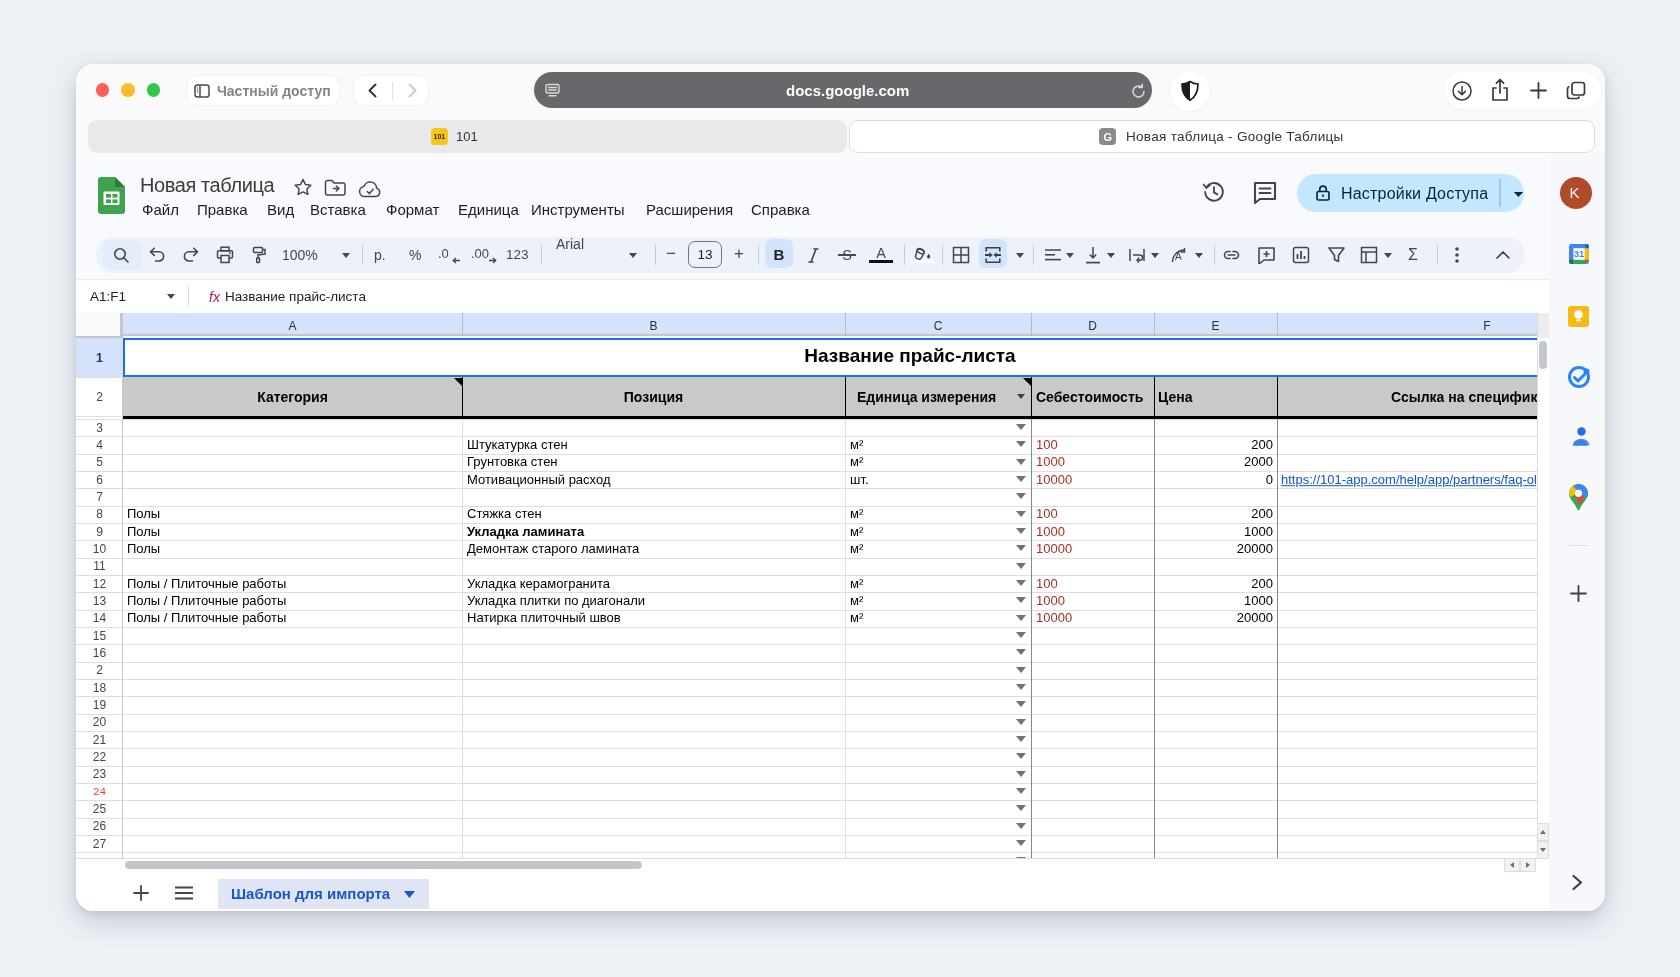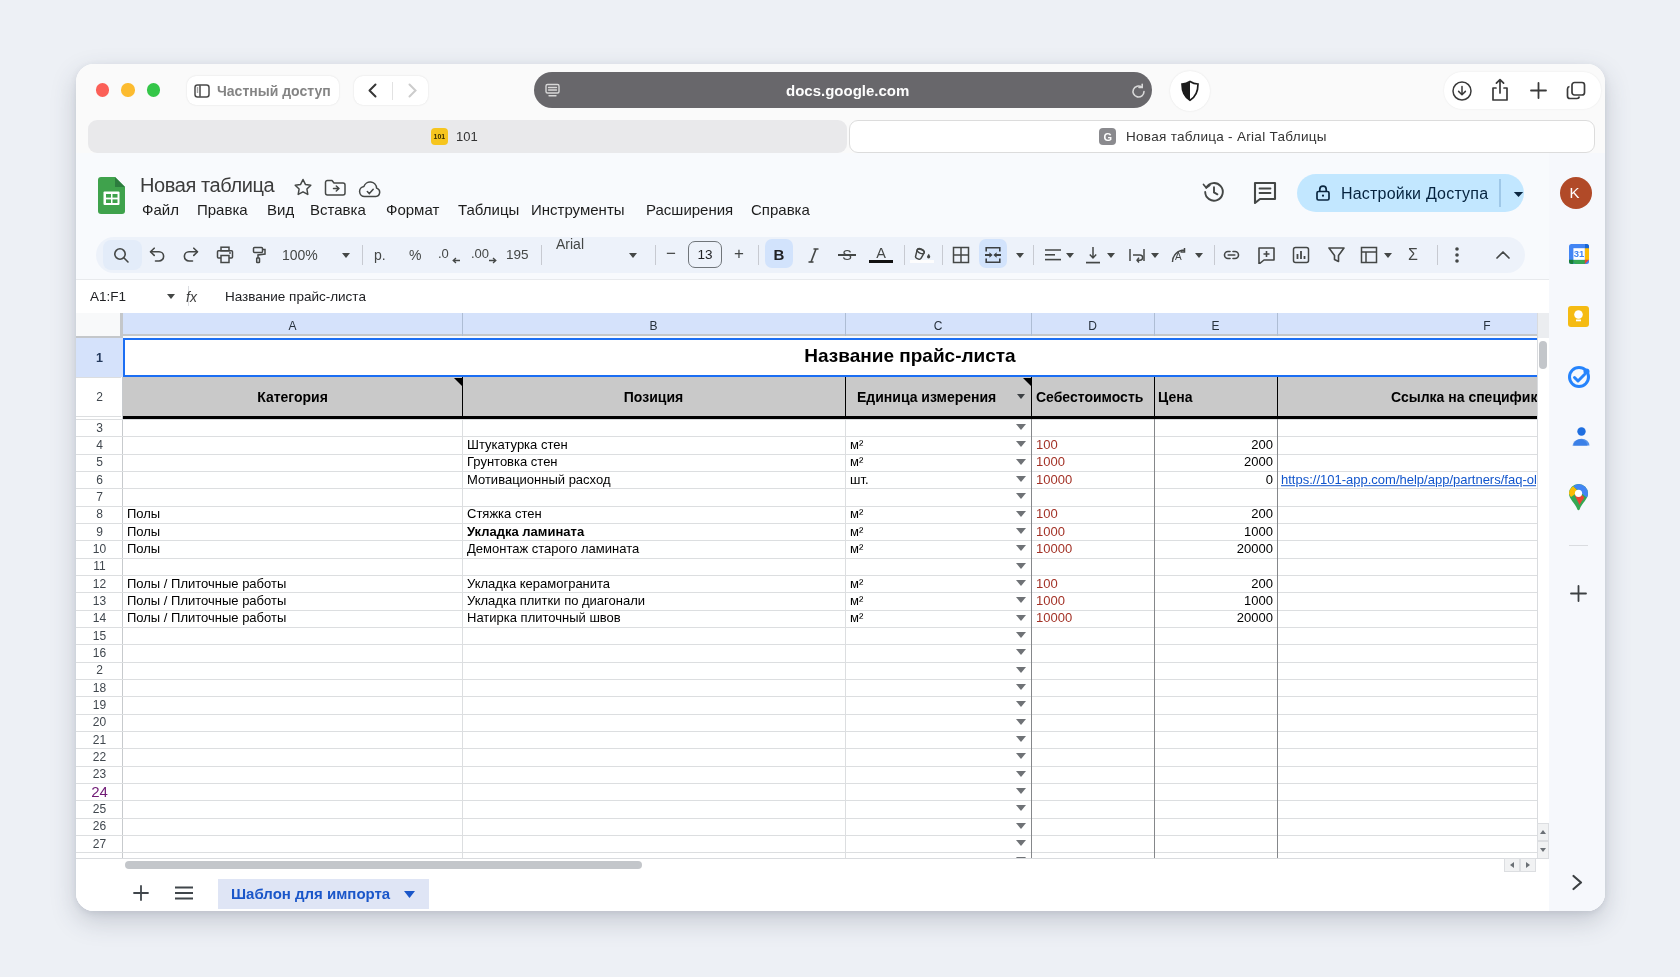--- a/index.html
+++ b/index.html
@@ -65,21 +65,21 @@
       <path d="M4.5 6.5 a2.5 2.5 0 0 0 -2 2.4 V16 a2.5 2.5 0 0 0 2.5 2.5 H12 a2.5 2.5 0 0 0 2.4 -2"></path>
     </svg>
 <div class="ab" style="left:0;top:55px;width:1529px;height:34px;background:#fafafa;"></div>
 <div class="ab" style="left:12px;top:56px;width:759px;height:33px;background:#e9e9eb;border-radius:9px;"></div>
 <div class="ab" style="left:355px;top:64px;width:17px;height:17px;border-radius:4px;background:#f6c51e;"></div>
 <span class="t" style="left:357.5px;top:72.5px;font-size:7px;font-weight:700;color:#3a2f00;">101</span>
 <span class="t" style="left:380px;top:72.5px;font-size:13px;color:#333;">101</span>
 <div class="ab" style="left:773px;top:56px;width:746px;height:33px;background:#fff;border:1px solid #dcdcdc;border-radius:9px;"></div>
 <div class="ab" style="left:1023px;top:64px;width:17px;height:17px;border-radius:4px;background:#8a8a8e;"></div>
 <span class="t" style="left:1027.5px;top:72.8px;font-size:11px;font-weight:700;color:#fff;">G</span>
-<span class="t" style="left:1050px;top:72.5px;font-size:13.5px;letter-spacing:.3px;color:#333;">Новая таблица - Arial Таблицы</span>
+<span class="t" style="left:1050px;top:72.5px;font-size:13.5px;letter-spacing:.3px;color:#333;">Новая таблица - Google Таблицы</span>
 <div class="ab" style="left:0;top:89px;width:1529px;height:758px;background:#f8fafd;"></div>
 <div class="ab" style="left:1473px;top:89px;width:56px;height:758px;background:#f6f8fc;"></div>
 <svg class="ab" style="left:22px;top:113px" width="27" height="37" viewBox="0 0 27 37">
       <path d="M3 0 H17 L27 10 V34 a3 3 0 0 1 -3 3 H3 a3 3 0 0 1 -3 -3 V3 a3 3 0 0 1 3 -3 Z" fill="#3fa24c"></path>
       <path d="M17 0 L27 10 H17 Z" fill="#2c7c3e"></path>
       <rect x="5.5" y="14.5" width="16" height="13.5" fill="#fff" rx="1"></rect>
       <g fill="#3fa24c">
         <rect x="8" y="17" width="5" height="3.6"></rect>
         <rect x="14.5" y="17" width="5" height="3.6"></rect>
         <rect x="8" y="22.4" width="5" height="3.6"></rect>
@@ -96,21 +96,21 @@
     </svg>
 <svg class="ab" style="left:282px;top:117px" width="24" height="17" viewBox="0 0 24 17" fill="none" stroke="#444746" stroke-width="1.5" stroke-linejoin="round" stroke-linecap="round">
       <path d="M6.5 15.5 a5 5 0 0 1 -.6-9.95 A6.5 6.5 0 0 1 18.6 7.1 a4.3 4.3 0 0 1 -.8 8.4 Z"></path>
       <path d="M9.3 10.5 L11.4 12.6 L15.2 8.2"></path>
     </svg>
 <span class="t" style="left:66px;top:146px;font-size:15px;font-weight:500;color:#1d1d1d;">Файл</span>
 <span class="t" style="left:121px;top:146px;font-size:15px;font-weight:500;color:#1d1d1d;">Правка</span>
 <span class="t" style="left:191px;top:146px;font-size:15px;font-weight:500;color:#1d1d1d;">Вид</span>
 <span class="t" style="left:234px;top:146px;font-size:15px;font-weight:500;color:#1d1d1d;">Вставка</span>
 <span class="t" style="left:310px;top:146px;font-size:15px;font-weight:500;color:#1d1d1d;">Формат</span>
-<span class="t" style="left:382px;top:146px;font-size:15px;font-weight:500;color:#1d1d1d;">Таблицы</span>
+<span class="t" style="left:382px;top:146px;font-size:15px;font-weight:500;color:#1d1d1d;">Единица</span>
 <span class="t" style="left:455px;top:146px;font-size:15px;font-weight:500;color:#1d1d1d;text-align:center;">Инструменты</span>
 <span class="t" style="left:570px;top:146px;font-size:15px;font-weight:500;color:#1d1d1d;">Расширения</span>
 <span class="t" style="left:675px;top:146px;font-size:15px;font-weight:500;color:#1d1d1d;">Справка</span>
 <svg class="ab" style="left:1125px;top:115px" width="26" height="26" viewBox="0 0 26 26" fill="none" stroke="#444746" stroke-width="1.9" stroke-linecap="round">
       <path d="M5.3 8.6 A8.8 8.8 0 1 1 4.2 13"></path>
       <path d="M2.5 5.5 L5.3 8.8 L8.8 6.3" stroke-width="1.7" fill="none"></path>
       <path d="M13 8.2 V13.4 L16.4 15.3"></path>
     </svg>
 <svg class="ab" style="left:1176px;top:116px" width="26" height="25" viewBox="0 0 26 25" fill="none" stroke="#444746" stroke-width="2.1" stroke-linejoin="round">
       <path d="M3 3 H23 V19 H8 L3 23 Z"></path>
@@ -166,21 +166,21 @@
 <span class="t" style="left:298px;top:191px;font-size:14px;font-weight:500;color:#444746;">р.</span>
 <span class="t" style="left:333px;top:191px;font-size:14px;font-weight:500;color:#444746;">%</span>
 <span class="t" style="left:362px;top:189.5px;font-size:13px;font-weight:500;color:#444746;">.0</span>
 <svg class="ab" style="left:376px;top:193px" width="8" height="7" viewBox="0 0 8 7">
       <path d="M8 3.5 H1.5 M4 1 L1.2 3.5 L4 6" stroke="#444746" stroke-width="1.3" fill="none"></path>
     </svg>
 <span class="t" style="left:395px;top:189.5px;font-size:13px;font-weight:500;color:#444746;">.00</span>
 <svg class="ab" style="left:413px;top:193px" width="8" height="7" viewBox="0 0 8 7">
       <path d="M0 3.5 H6.5 M4 1 L6.8 3.5 L4 6" stroke="#444746" stroke-width="1.3" fill="none"></path>
     </svg>
-<span class="t" style="left:430px;top:191px;font-size:13.5px;font-weight:500;color:#444746;">195</span>
+<span class="t" style="left:430px;top:191px;font-size:13.5px;font-weight:500;color:#444746;">123</span>
 <div class="ab" style="left:465px;top:181px;width:1px;height:20px;background:#c7cad1;"></div>
 <span class="t" style="left:480px;top:180px;font-size:14px;font-weight:500;color:#444746;">Arial</span>
 <svg class="ab" style="left:553px;top:188.5px" width="8" height="5" viewBox="0 0 8 5">
       <path d="M0 0 L4 5 L8 0 Z" fill="#444746"></path>
     </svg>
 <div class="ab" style="left:579px;top:181px;width:1px;height:20px;background:#c7cad1;"></div>
 <span class="t" style="left:590px;top:190px;font-size:17px;font-weight:400;color:#444746;">−</span>
 <div class="ab" style="left:612px;top:177px;width:34px;height:27px;border:1.4px solid #70757a;border-radius:7px;"></div>
 <span class="t" style="left:629px;top:191px;font-size:13.5px;font-weight:500;color:#202124;transform:translate(-50%,-52%);">13</span>
 <span class="t" style="left:658px;top:190px;font-size:17px;font-weight:400;color:#444746;">+</span>
@@ -305,21 +305,21 @@
     </svg>
 <svg class="ab" style="left:1420px;top:186px" width="14" height="9" viewBox="0 0 14 9">
       <path d="M1 8 L7 2 L13 8" fill="none" stroke="#444746" stroke-width="1.7" stroke-linecap="round" stroke-linejoin="round"></path>
     </svg>
 <div class="ab" style="left:0;top:215px;width:1473px;height:34px;background:#fff;border-top:1px solid #e8eaed;"></div>
 <span class="t" style="left:14px;top:232.5px;font-size:13.5px;font-weight:400;color:#202124;">A1:F1</span>
 <svg class="ab" style="left:91px;top:230.0px" width="8" height="5" viewBox="0 0 8 5">
       <path d="M0 0 L4 5 L8 0 Z" fill="#444746"></path>
     </svg>
 <div class="ab" style="left:112px;top:222px;width:1px;height:20px;background:#dadce0;"></div>
-<span class="t" style="left:110px;top:232.5px;font-size:14px;font-weight:400;color:#404040;font-style:italic;">fx</span>
+<span class="t" style="left:133px;top:232.5px;font-size:14px;font-weight:400;color:#be185d;font-style:italic;">fx</span>
 <span class="t" style="left:149px;top:232.5px;font-size:13.5px;font-weight:400;color:#202124;">Название прайс-листа</span>
 <div class="ab" style="left:47px;top:355px;width:1414px;height:439px;background:#fff;"></div>
 <div class="ab" style="left:0;top:249px;width:47px;height:545px;background:#fff;border-right:1px solid #c7cacd;"></div>
 <div class="ab" style="left:0;top:249px;width:47px;height:25px;background:#f8f9fa;border-right:3px solid #c4c7ca;border-bottom:2.5px solid #c4c7ca;"></div>
 <div class="ab" style="left:47px;top:249px;width:1414px;height:23px;background:#d5e2fb;border-bottom:2px solid #c4c7ca;"></div>
 <span class="t" style="left:216.5px;top:261.5px;font-size:12px;font-weight:500;color:#27313d;transform:translate(-50%,-52%);">A</span>
 <span class="t" style="left:577.5px;top:261.5px;font-size:12px;font-weight:500;color:#27313d;transform:translate(-50%,-52%);">B</span>
 <span class="t" style="left:862.0px;top:261.5px;font-size:12px;font-weight:500;color:#27313d;transform:translate(-50%,-52%);">C</span>
 <span class="t" style="left:1016.5px;top:261.5px;font-size:12px;font-weight:500;color:#27313d;transform:translate(-50%,-52%);">D</span>
 <span class="t" style="left:1139.5px;top:261.5px;font-size:12px;font-weight:500;color:#27313d;transform:translate(-50%,-52%);">E</span>
@@ -377,21 +377,21 @@
 <span class="t" style="left:23.5px;top:554.3295px;font-size:12px;font-weight:400;color:#40474e;transform:translate(-50%,-52%);">14</span>
 <span class="t" style="left:23.5px;top:571.6625px;font-size:12px;font-weight:400;color:#40474e;transform:translate(-50%,-52%);">15</span>
 <span class="t" style="left:23.5px;top:588.9955px;font-size:12px;font-weight:400;color:#40474e;transform:translate(-50%,-52%);">16</span>
 <span class="t" style="left:23.5px;top:606.3285000000001px;font-size:12px;font-weight:400;color:#40474e;transform:translate(-50%,-52%);">2</span>
 <span class="t" style="left:23.5px;top:623.6615px;font-size:12px;font-weight:400;color:#40474e;transform:translate(-50%,-52%);">18</span>
 <span class="t" style="left:23.5px;top:640.9945px;font-size:12px;font-weight:400;color:#40474e;transform:translate(-50%,-52%);">19</span>
 <span class="t" style="left:23.5px;top:658.3275px;font-size:12px;font-weight:400;color:#40474e;transform:translate(-50%,-52%);">20</span>
 <span class="t" style="left:23.5px;top:675.6605px;font-size:12px;font-weight:400;color:#40474e;transform:translate(-50%,-52%);">21</span>
 <span class="t" style="left:23.5px;top:692.9935px;font-size:12px;font-weight:400;color:#40474e;transform:translate(-50%,-52%);">22</span>
 <span class="t" style="left:23.5px;top:710.3265px;font-size:12px;font-weight:400;color:#40474e;transform:translate(-50%,-52%);">23</span>
-<span class="t" style="left:23.5px;top:727.6595px;font-size:15px;font-weight:400;color:#701a75;transform:translate(-50%,-52%);">24</span>
+<span class="t" style="left:23.5px;top:727.6595px;font-size:11px;font-weight:400;color:#ef4444;transform:translate(-50%,-52%);font-family:Liberation Mono, monospace;">24</span>
 <span class="t" style="left:23.5px;top:744.9925000000001px;font-size:12px;font-weight:400;color:#40474e;transform:translate(-50%,-52%);">25</span>
 <span class="t" style="left:23.5px;top:762.3255px;font-size:12px;font-weight:400;color:#40474e;transform:translate(-50%,-52%);">26</span>
 <span class="t" style="left:23.5px;top:779.6585px;font-size:12px;font-weight:400;color:#40474e;transform:translate(-50%,-52%);">27</span>
 <div class="ab" style="left:0;top:355.0px;width:1461px;height:1px;background:#dcdee0;"></div>
 <div class="ab" style="left:0;top:372.3px;width:1461px;height:1px;background:#dcdee0;"></div>
 <div class="ab" style="left:0;top:389.7px;width:1461px;height:1px;background:#dcdee0;"></div>
 <div class="ab" style="left:0;top:407.0px;width:1461px;height:1px;background:#dcdee0;"></div>
 <div class="ab" style="left:0;top:424.3px;width:1461px;height:1px;background:#dcdee0;"></div>
 <div class="ab" style="left:0;top:441.7px;width:1461px;height:1px;background:#dcdee0;"></div>
 <div class="ab" style="left:0;top:459.0px;width:1461px;height:1px;background:#dcdee0;"></div>

